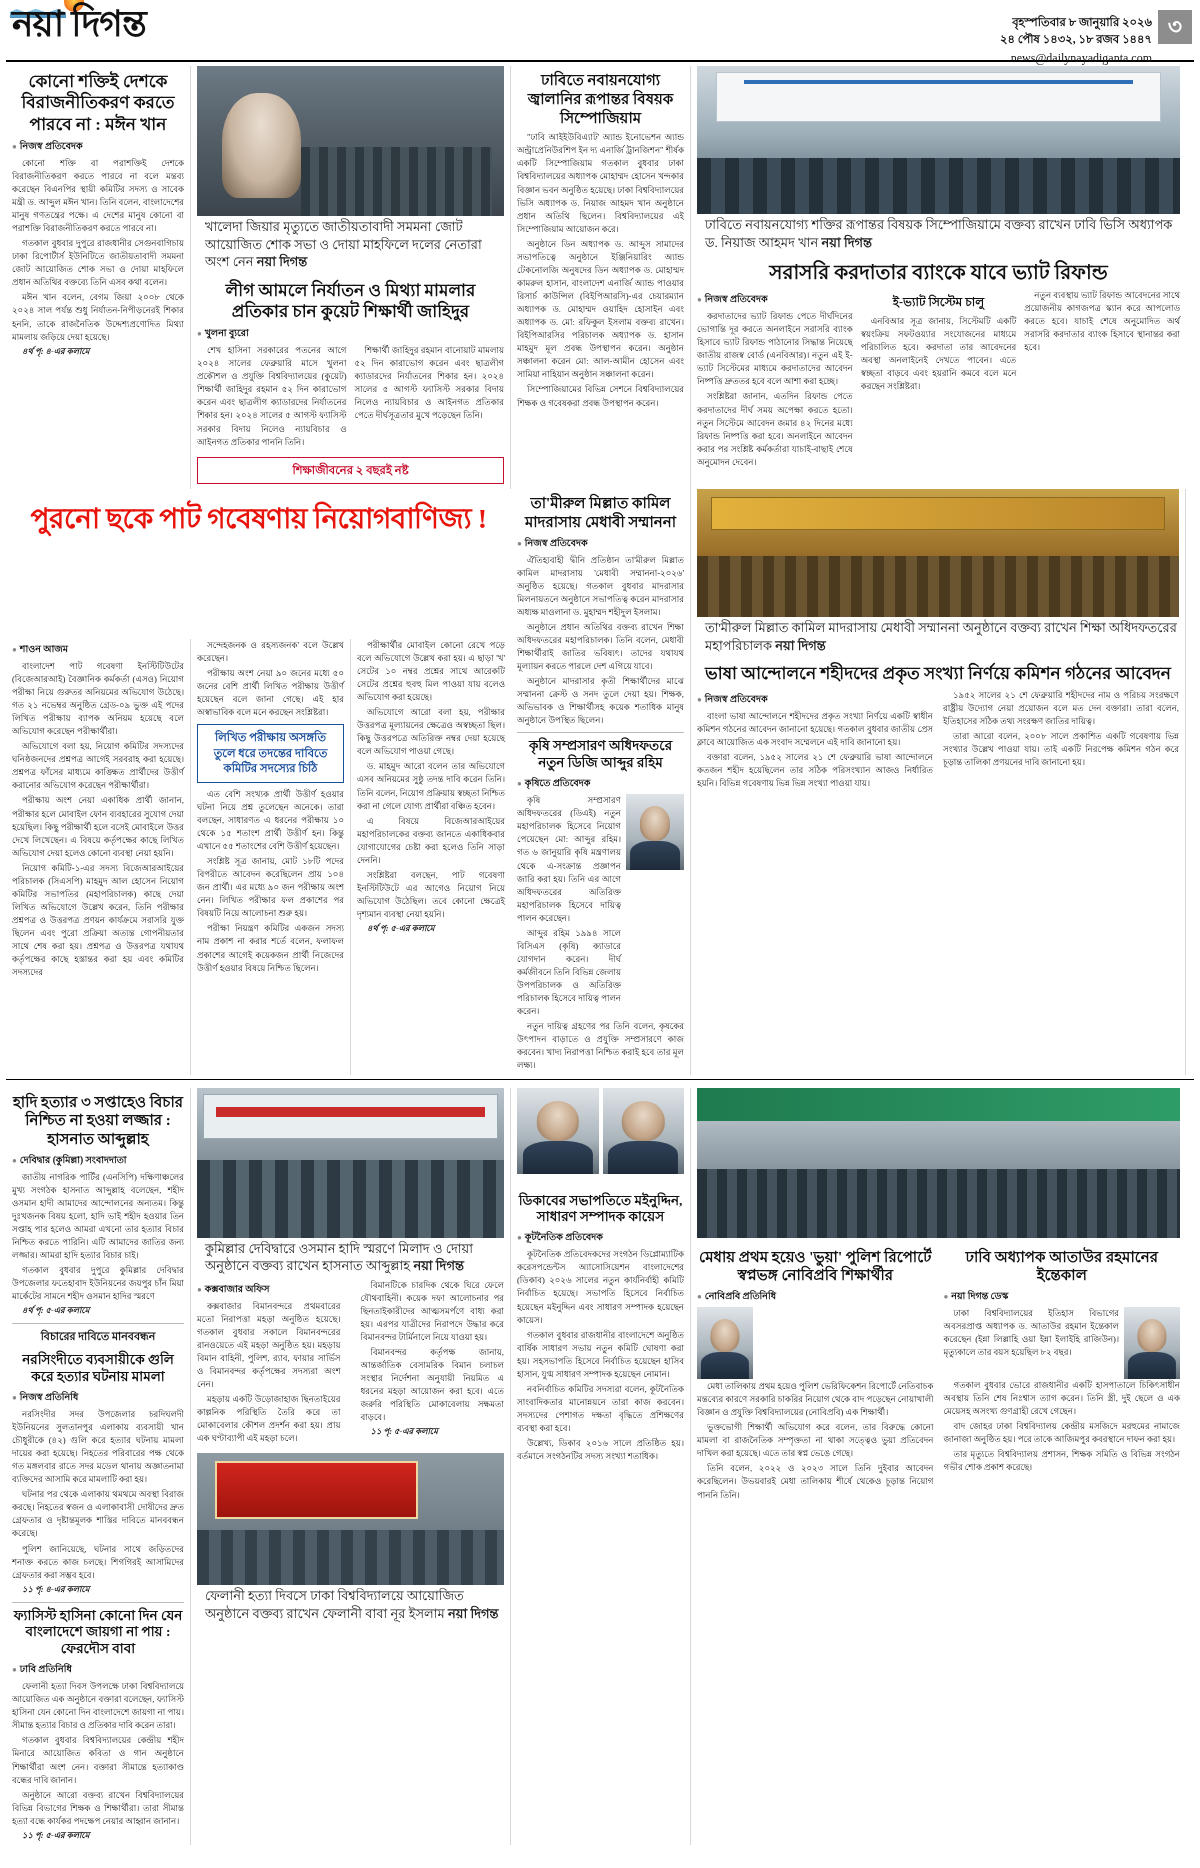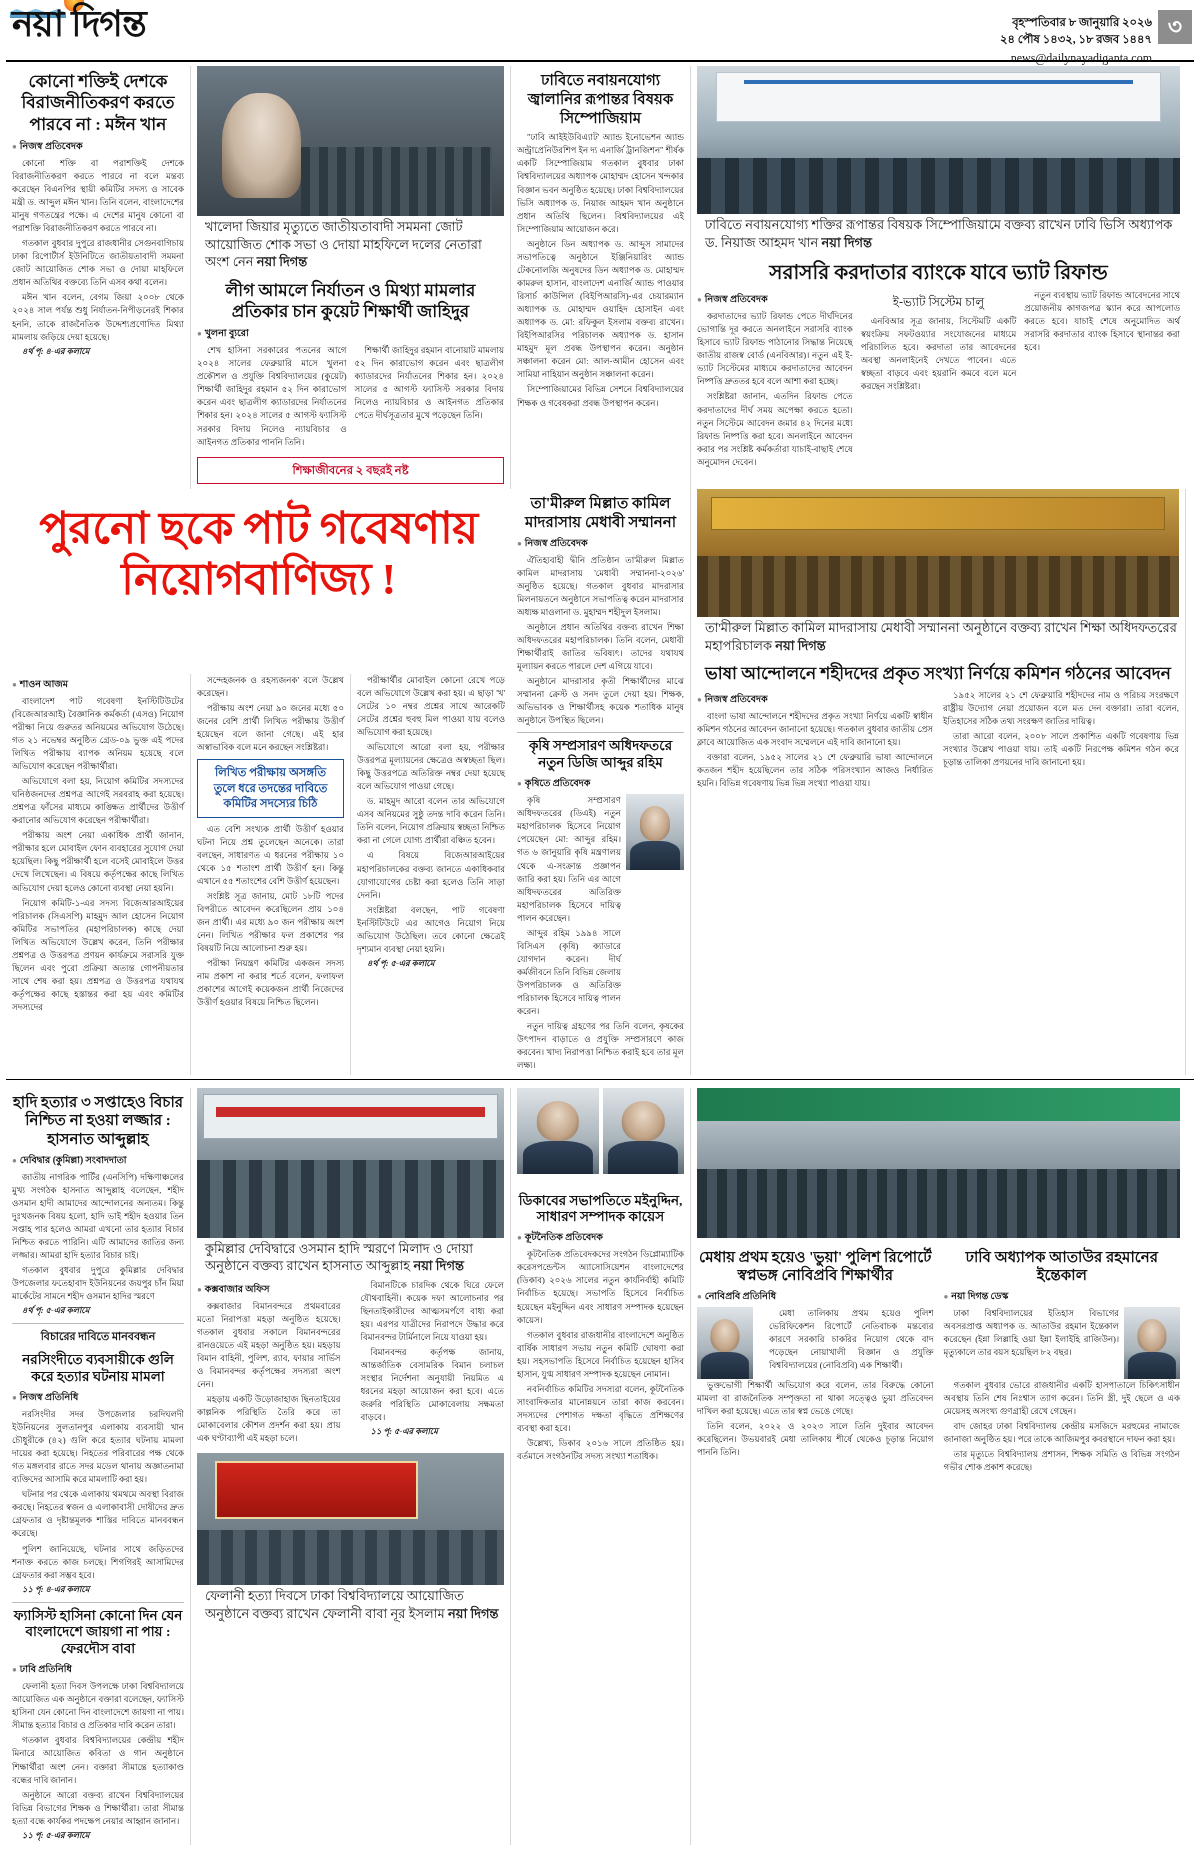--- a/index.html
+++ b/index.html
@@ -58,21 +58,21 @@
   .body { font-size: 8.6px; line-height: 1.52; text-align: justify; hyphens: auto;
           color: #1a1a1a; }
   .body p { margin-bottom: 2px; text-indent: 10px; }
   .contd { font-weight: bold; font-style: italic; font-size: 8.4px; }
   .rule-thin { border-top: 1px solid #bbb; margin: 5px 0 4px 0; }
 
   
   .red-banner {
     grid-column: 1 / span 3;
     text-align: center; color: #e8140c; font-weight: bold;
-    font-size: 44px; line-height: 1.16; letter-spacing: -0.5px;
+    font-size: 28px; line-height: 1.16; letter-spacing: -0.5px;
     padding: 10px 0 8px 0; margin: 4px 0 2px 0;
   }
 
   
   .photo { width: 100%; background: #ccc; position: relative; overflow: hidden; }
   .cap { font-size: 13px; line-height: 1.35; padding: 2px 0 4px 0; color: #222; margin-left: 8px; }
   .cap .src { font-weight: bold; }
 
   
   .ph-press { background:
@@ -126,21 +126,21 @@
   .dual-portrait { display:flex; gap:4px; }
   .dual-portrait > div { flex:1; height:86px; }
 
   
   .boxed {
     border: 1px solid #1a4f9c; padding: 5px 6px; margin: 5px 0;
     text-align: center; color: #1a4f9c; font-weight: bold;
     font-size: 11.5px; line-height: 1.35;
   }
   .kicker { font-size: 11px; font-weight: bold; text-align: center; margin: 3px 0 2px; }
-  .vat-sub { font-size: 12px; font-weight: normal; text-align: center; margin: 4px 0 2px; }
+  .vat-sub { font-size: 12px; font-weight: bold; text-align: center; margin: 4px 0 2px; }
 </style>
 </head>
 <body>
 
 <div class="page">
 
   <div class="masthead">
     <div class="logo-wrap">
       <div class="logo-wave"></div>
       <div class="logo-sun"></div>
@@ -403,21 +403,21 @@
 
     <div class="col" style="grid-column:5 / span 3;">
       <div class="photo ph-meet" style="height:150px;">
         <div class="hdr"></div>
         <div class="row"></div>
       </div>
       <div style="display:grid; grid-template-columns:1fr 1fr; column-gap:10px; margin-top:5px;">
         <div>
           <div class="hl hl-m">মেধায় প্রথম হয়েও 'ভুয়া' পুলিশ রিপোর্টে স্বপ্নভঙ্গ নোবিপ্রবি শিক্ষার্থীর</div>
           <div class="byline">নোবিপ্রবি প্রতিনিধি</div>
-          <div style="display:flex; gap:16px;">
+          <div style="display:flex; gap:1px;flex-direction:column;">
             <div class="portrait" style="width:56px; height:72px; flex:none;"></div>
             <div class="body" style="flex:1;">
               <p>মেধা তালিকায় প্রথম হয়েও পুলিশ ভেরিফিকেশন রিপোর্টে নেতিবাচক মন্তব্যের কারণে সরকারি চাকরির নিয়োগ থেকে বাদ পড়েছেন নোয়াখালী বিজ্ঞান ও প্রযুক্তি বিশ্ববিদ্যালয়ের (নোবিপ্রবি) এক শিক্ষার্থী।</p>
             </div>
           </div>
           <div class="body">
             <p>ভুক্তভোগী শিক্ষার্থী অভিযোগ করে বলেন, তার বিরুদ্ধে কোনো মামলা বা রাজনৈতিক সম্পৃক্ততা না থাকা সত্ত্বেও ভুয়া প্রতিবেদন দাখিল করা হয়েছে। এতে তার স্বপ্ন ভেঙে গেছে।</p>
             <p>তিনি বলেন, ২০২২ ও ২০২৩ সালে তিনি দুইবার আবেদন করেছিলেন। উভয়বারই মেধা তালিকায় শীর্ষে থেকেও চূড়ান্ত নিয়োগ পাননি তিনি।</p>
           </div>
         </div>

